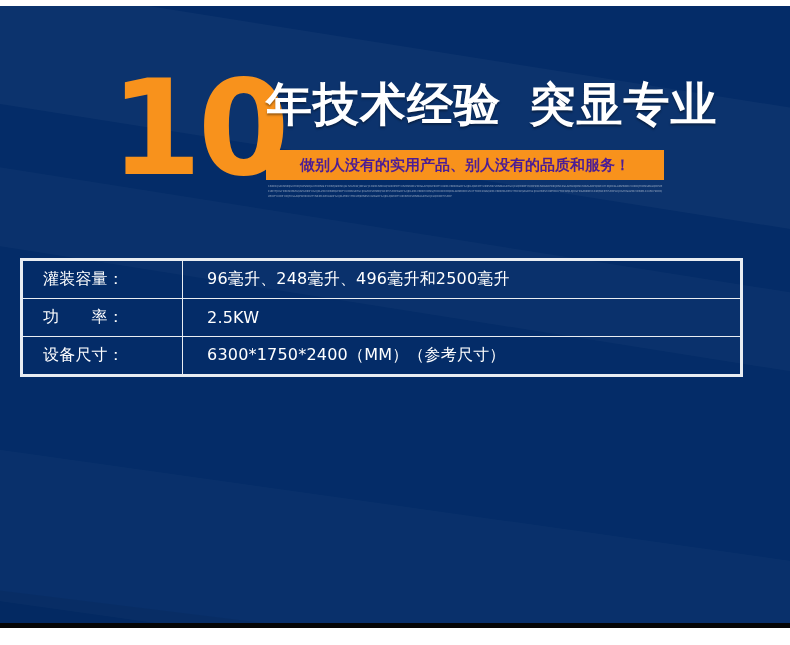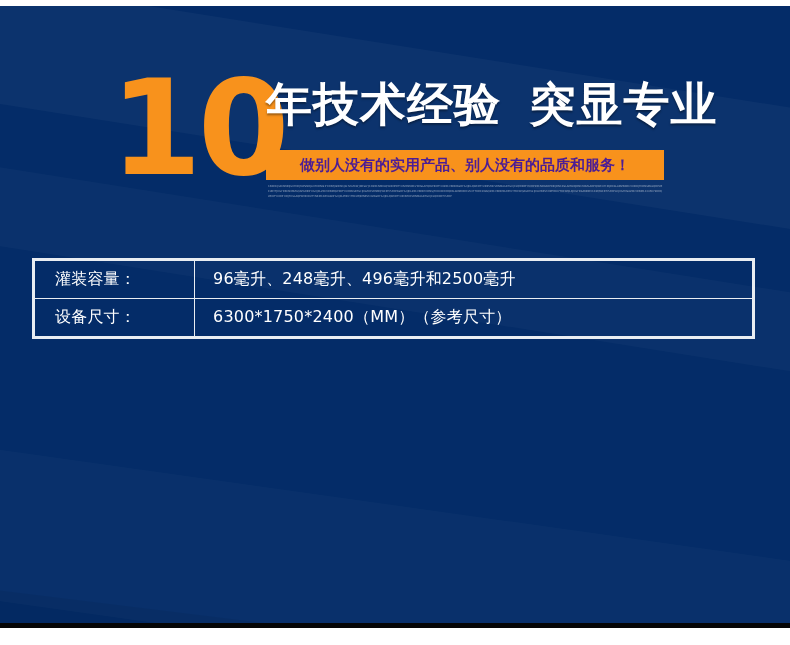--- a/index.html
+++ b/index.html
@@ -156,21 +156,21 @@
     letter-spacing: 0.02px;
     word-break: break-all;
     overflow: hidden;
     height: 18px;
     user-select: none;
   }
 
   
   .spec-table {
     position: absolute;
-    left: 32px;
+    left: 20px;
     top: 258px;
     width: 719px;
     border: 2px solid #e9edf2;
     border-collapse: collapse;
     background: transparent;
   }
   .spec-table table {
     width: 100%;
     border-collapse: collapse;
   }
@@ -185,21 +185,21 @@
     padding: 0;
     vertical-align: middle;
   }
   .spec-table td.label-cell {
     width: 139px;
     padding-left: 20px;
     letter-spacing: 0.2px;
     white-space: nowrap;
   }
   .spec-table td.value-cell {
-    padding-left: 18px;
+    padding-left: 24px;
     letter-spacing: 0.2px;
     white-space: nowrap;
   }
 </style>
 </head>
 <body>
 
 <div class="page">
 
   <div class="top-white-strip"></div>
@@ -224,20 +224,24 @@
   </div>
 
   <div class="spec-table">
     <table>
       <tbody>
         <tr>
           <td class="label-cell">灌装容量：</td>
           <td class="value-cell">96毫升、248毫升、496毫升和2500毫升</td>
         </tr>
         <tr>
+          <td class="label-cell">功　　率：</td>
+          <td class="value-cell">2.5KW</td>
+        </tr>
+        <tr>
           <td class="label-cell">设备尺寸：</td>
           <td class="value-cell">6300*1750*2400（MM）（参考尺寸）</td>
         </tr>
       </tbody>
     </table>
   </div>
 
   <div class="bottom-black-strip"></div>
   <div class="bottom-white-strip"></div>
 

